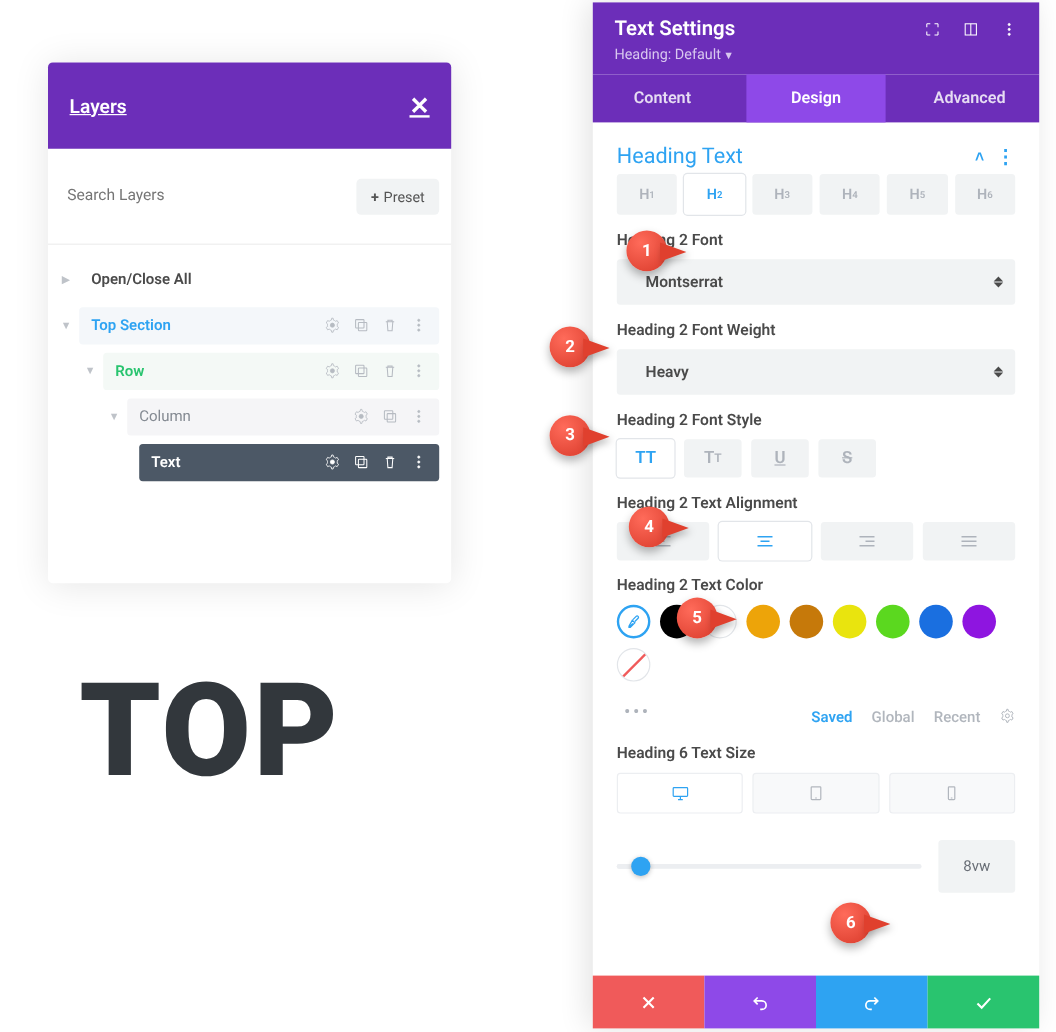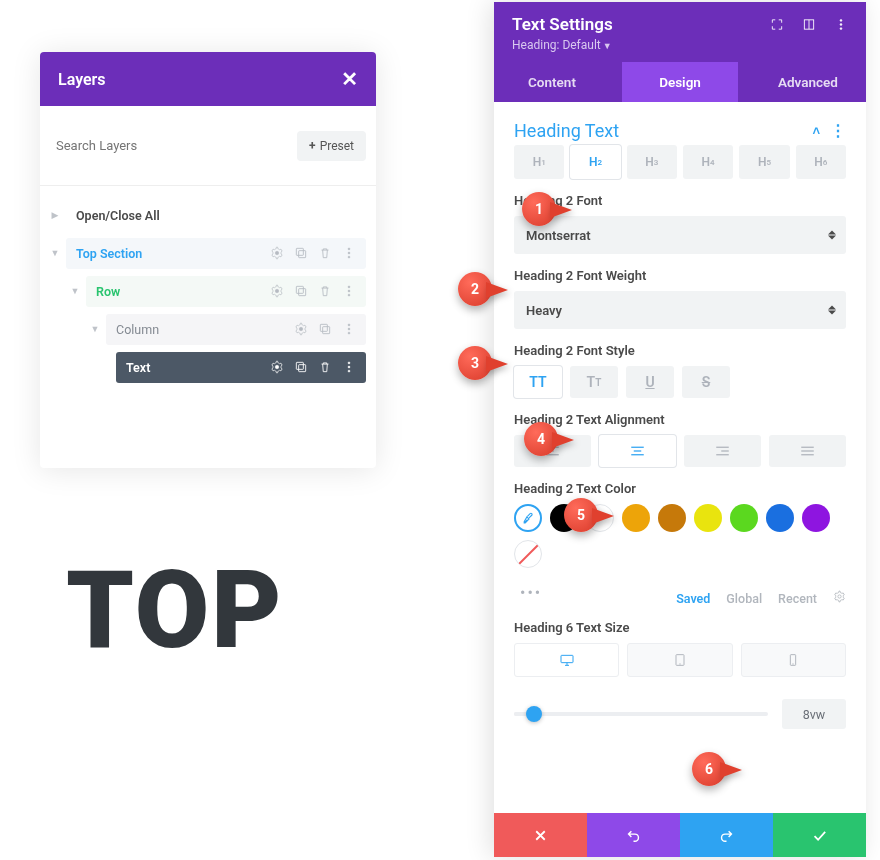--- a/index.html
+++ b/index.html
@@ -10,27 +10,28 @@
     position: absolute;
     left: 40px; top: 52px;
     width: 336px;
     background: #fff;
     border-radius: 4px;
     box-shadow: 0 2px 30px rgba(0,0,0,.1);
   }
   .layers-header {
     background: #6c2eb9;
     color: #fff;
-    height: 54px;
+    height: 72px;
     display: flex;
     align-items: center;
     padding: 0 18px;
     border-radius: 4px 4px 0 0;
     font-size: 16px;
     font-weight: 600;
+    text-decoration: underline;
   }
   .layers-header .spacer { flex: 1; }
   .layers-header .close { font-size: 20px; font-weight: 700; cursor: pointer; }
 
   .layers-search-row {
     display: flex;
     align-items: center;
     padding: 24px 10px;
     border-bottom: 1px solid #eee;
   }
@@ -202,21 +203,21 @@
   .pill.active { background: #fff; color: #2ea3f2; box-shadow: 0 0 0 1px #e2e5e9; }
   .pill .sub { font-size: 8px; vertical-align: sub; margin-left: 0; }
 
   
   .select {
     background: #f1f3f4;
     border-radius: 3px;
     height: 38px;
     display: flex;
     align-items: center;
-    padding: 0 12px;
+    padding: 0 24px;
     font-size: 13px;
     font-weight: 600;
     color: #4a4a4a;
     position: relative;
     cursor: pointer;
   }
   .select .arrows {
     position: absolute; right: 10px; top: 50%; transform: translateY(-50%);
     display: flex; flex-direction: column; gap: 1px;
   }
@@ -299,21 +300,21 @@
     position: absolute; left: 0; top: 0; height: 100%;
     background: #eceef1;
     border-radius: 2px;
   }
   .slider-thumb {
     position: absolute; top: 50%; transform: translate(-50%, -50%);
     width: 16px; height: 16px; background: #2ea3f2; border-radius: 50%;
     box-shadow: 0 1px 4px rgba(0,0,0,.25);
   }
   .size-input {
-    width: 64px; height: 30px;
+    width: 64px; height: 44px;
     background: #f1f3f4; border: none; border-radius: 3px;
     text-align: center; font-size: 12.5px; color: #6a6f77;
   }
 
   
   .settings-footer {
     display: flex;
     height: 44px;
   }
   .footer-btn {

